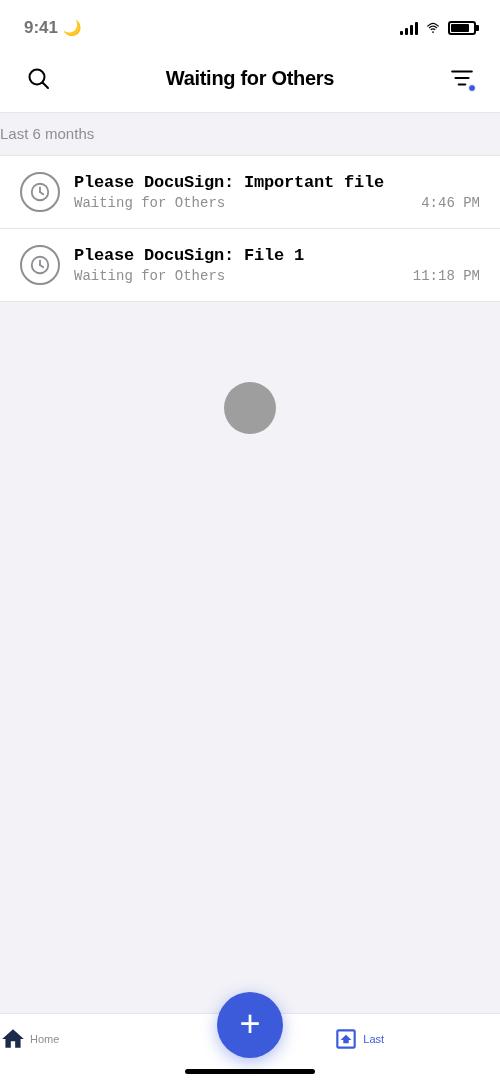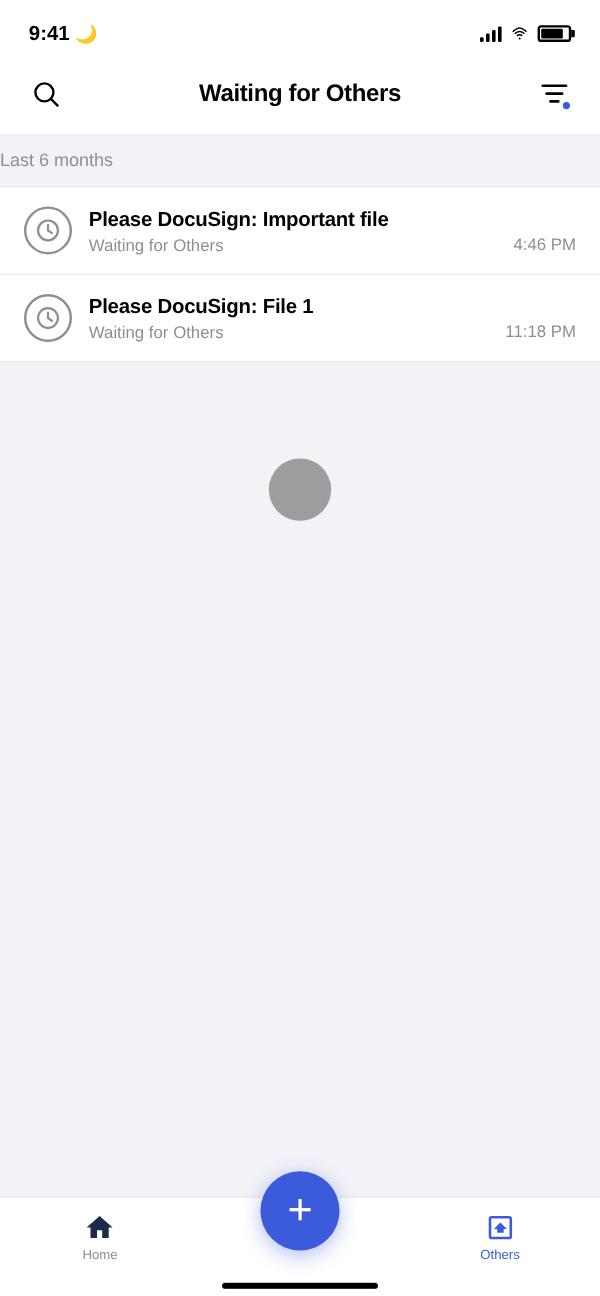--- a/index.html
+++ b/index.html
@@ -18,21 +18,21 @@
       background: #fff;
       display: flex;
       justify-content: space-between;
       align-items: center;
       padding: 14px 24px 8px 24px;
       height: 50px;
     }
     .status-time {
       font-size: 17px;
       font-weight: 600;
-      color: #000000;
+      color: #737373;
       display: flex;
       align-items: center;
       gap: 5px;
     }
     .moon-icon { font-size: 15px; }
     .status-icons {
       display: flex;
       align-items: center;
       gap: 6px;
     }
@@ -153,20 +153,21 @@
     
     .doc-list {
       background: #fff;
     }
     .doc-item {
       display: flex;
       align-items: center;
       padding: 16px 20px;
       border-bottom: 1px solid #e5e5ea;
       background: #fff;
+      font-family: Liberation Mono, monospace;
     }
     .doc-icon {
       width: 40px;
       height: 40px;
       border: 2px solid #8e8e93;
       border-radius: 50%;
       display: flex;
       align-items: center;
       justify-content: center;
       flex-shrink: 0;
@@ -225,21 +226,21 @@
       padding: 8px 0 24px 0;
     }
     .nav-items {
       display: flex;
       justify-content: space-around;
       align-items: center;
       position: relative;
     }
     .nav-item {
       display: flex;
-      flex-direction: column;
+      flex-direction: row;
       align-items: center;
       gap: 4px;
       flex: 1;
       cursor: pointer;
       padding: 4px 0;
     }
     .nav-item-label {
       font-size: 11px;
       color: #8e8e93;
     }
@@ -382,21 +383,21 @@
       <svg class="home-svg home-icon" viewBox="0 0 24 24">
         <path d="M10 20v-6h4v6h5v-8h3L12 3 2 12h3v8z" fill="#1c2b4b"></path>
       </svg>
       <span class="nav-item-label">Home</span>
     </div>
     <div class="nav-item" style="width:80px;"></div>
     <div class="nav-item">
       <svg class="inbox-svg inbox-icon" viewBox="0 0 24 24">
         <path d="M19 3H5c-1.1 0-2 .9-2 2v14c0 1.1.9 2 2 2h14c1.1 0 2-.9 2-2V5c0-1.1-.9-2-2-2zm0 16H5V5h14v14zM7 13h2.5v3h5v-3H17l-5-5-5 5z" fill="#3b5bdb"></path>
       </svg>
-      <span class="nav-item-label active">Others</span>
+      <span class="nav-item-label active">Last</span>
     </div>
   </div>
   <div class="nav-fab">
     <span class="nav-fab-plus">+</span>
   </div>
 </div>
 
 <div class="home-indicator"></div>
 
 </body></html>

